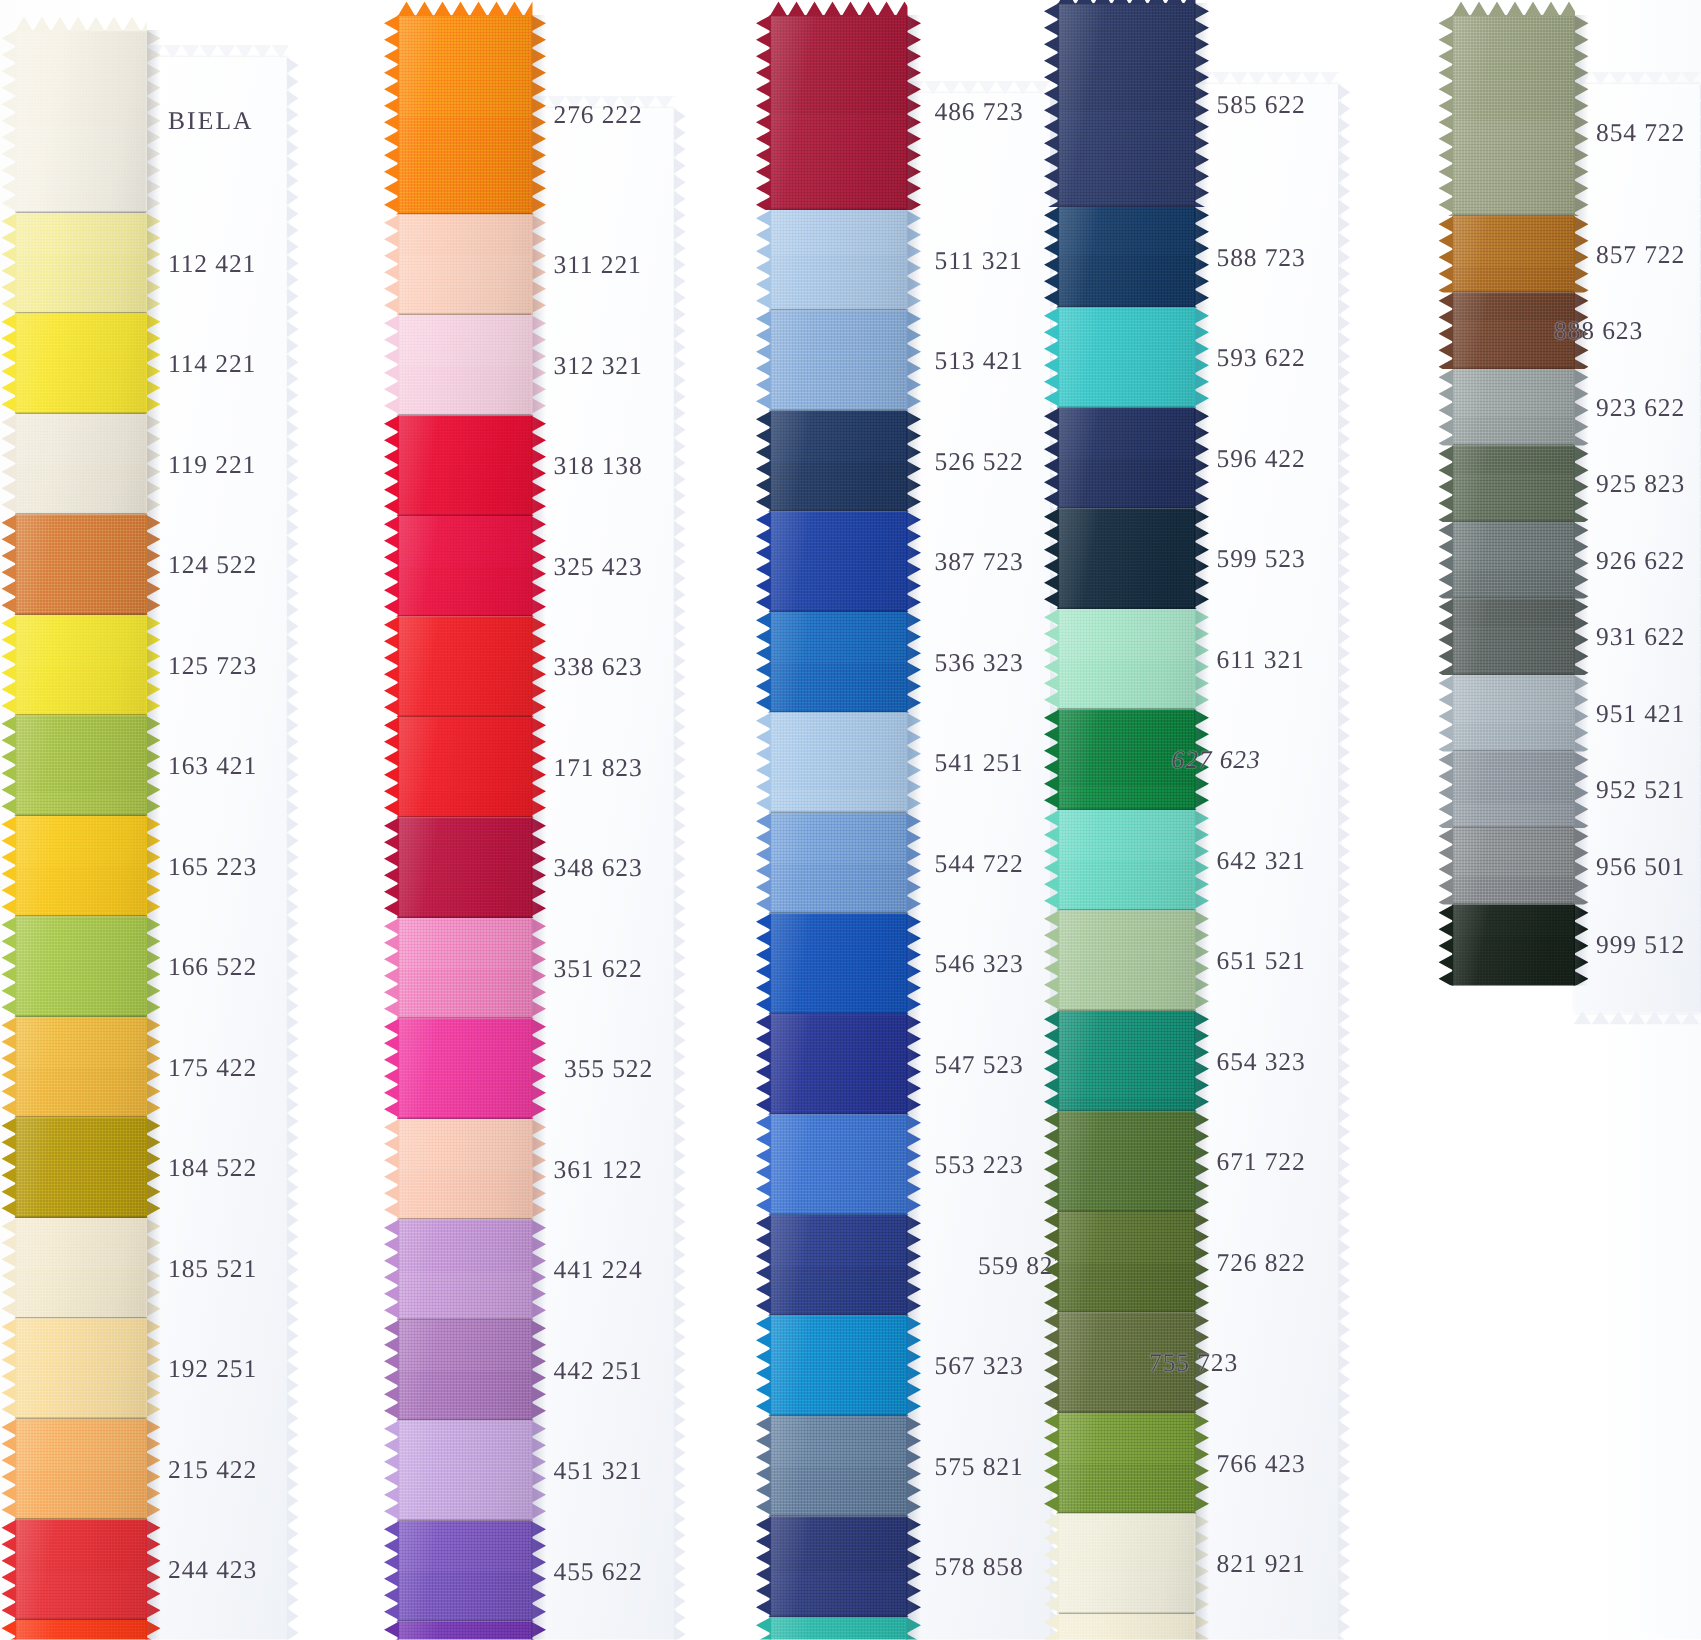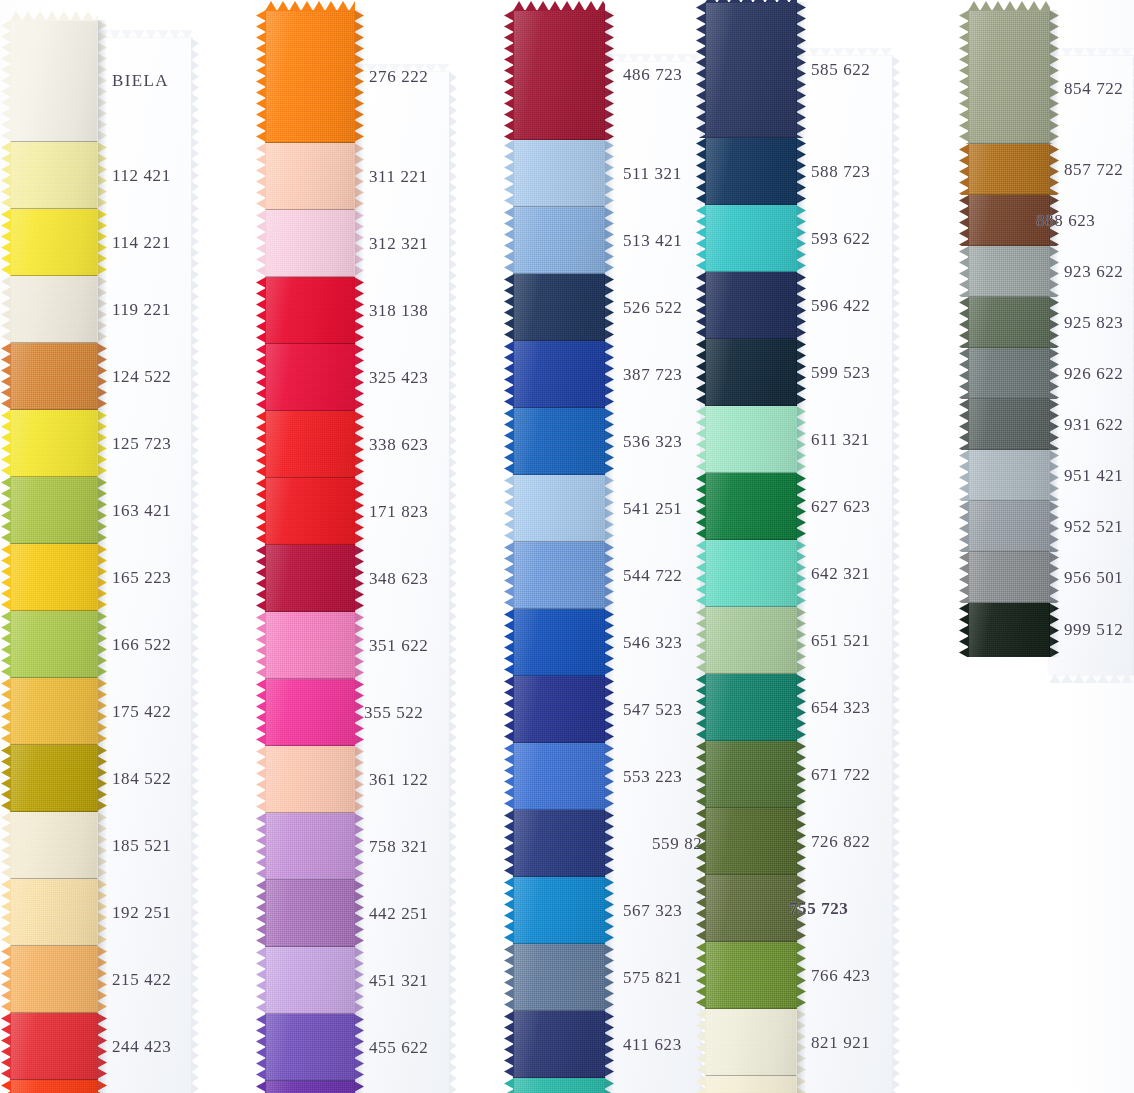--- a/index.html
+++ b/index.html
@@ -652,23 +652,23 @@
         <div class="labels">
           <div class="code" style="left: 369px; top: 66.5px; color: rgb(74, 68, 86);">276 222</div>
           <div class="code" style="left: 369px; top: 166.5px; color: rgb(74, 68, 86);">311 221</div>
           <div class="code" style="left: 369px; top: 233.5px; color: rgb(74, 68, 86);">312 321</div>
           <div class="code" style="left: 369px; top: 300.5px; color: rgb(74, 68, 86);">318 138</div>
           <div class="code" style="left: 369px; top: 367.5px; color: rgb(74, 68, 86);">325 423</div>
           <div class="code" style="left: 369px; top: 434.5px; color: rgb(74, 68, 86);">338 623</div>
           <div class="code" style="left: 369px; top: 501.5px; color: rgb(74, 68, 86);">171 823</div>
           <div class="code" style="left: 369px; top: 568.5px; color: rgb(74, 68, 86);">348 623</div>
           <div class="code" style="left: 369px; top: 635.5px; color: rgb(74, 68, 86);">351 622</div>
-          <div class="code" style="left: 364px; top: 702.5px; color: rgb(74, 68, 86);">355 522</div>
+          <div class="code" style="left: 376px; top: 702.5px; color: rgb(74, 68, 86);">355 522</div>
           <div class="code" style="left: 369px; top: 769.5px; color: rgb(74, 68, 86);">361 122</div>
-          <div class="code" style="left: 369px; top: 836.5px; color: rgb(74, 68, 86);">758 321</div>
+          <div class="code" style="left: 369px; top: 836.5px; color: rgb(74, 68, 86);">441 224</div>
           <div class="code" style="left: 369px; top: 903.5px; color: rgb(74, 68, 86);">442 251</div>
           <div class="code" style="left: 369px; top: 970.5px; color: rgb(74, 68, 86);">451 321</div>
           <div class="code" style="left: 369px; top: 1037.5px; color: rgb(74, 68, 86);">455 622</div>
         </div>
       </div>
       <div class="column">
         <div class="label-card" style="left: 604px; width: 97px; top: 62px; height: 1106px;">
           <div class="pink-top">
             <svg width="97" height="9" viewBox="0 0 97 9" preserveAspectRatio="none" style="display:block">
     <path d="M0,0 L6,9 L12,0 L18,9 L24,0 L30,9 L36,0 L42,9 L48,0 L54,9 L60,0 L66,9 L72,0 L78,9 L84,0 L90,9 L96,0 L102,9 L108,0 L114,9 L120,0 L109,0 Z" fill="#f4f6fa"></path>
@@ -935,21 +935,21 @@
           <div class="code" style="left: 623px; top: 364.5px; color: rgb(74, 68, 86);">387 723</div>
           <div class="code" style="left: 623px; top: 431.5px; color: rgb(74, 68, 86);">536 323</div>
           <div class="code" style="left: 623px; top: 498.5px; color: rgb(74, 68, 86);">541 251</div>
           <div class="code" style="left: 623px; top: 565.5px; color: rgb(74, 68, 86);">544 722</div>
           <div class="code" style="left: 623px; top: 632.5px; color: rgb(74, 68, 86);">546 323</div>
           <div class="code" style="left: 623px; top: 699.5px; color: rgb(74, 68, 86);">547 523</div>
           <div class="code" style="left: 623px; top: 766.5px; color: rgb(74, 68, 86);">553 223</div>
           <div class="code" style="left: 652px; top: 833.5px; color: rgb(74, 68, 86);">559 823</div>
           <div class="code" style="left: 623px; top: 900.5px; color: rgb(74, 68, 86);">567 323</div>
           <div class="code" style="left: 623px; top: 967.5px; color: rgb(74, 68, 86);">575 821</div>
-          <div class="code" style="left: 623px; top: 1034.5px; color: rgb(74, 68, 86);">411 623</div>
+          <div class="code" style="left: 623px; top: 1034.5px; color: rgb(74, 68, 86);">578 858</div>
         </div>
       </div>
       <div class="column">
         <div class="label-card" style="left: 796px; width: 97px; top: 56px; height: 1110px;">
           <div class="pink-top">
             <svg width="97" height="9" viewBox="0 0 97 9" preserveAspectRatio="none" style="display:block">
     <path d="M0,0 L6,9 L12,0 L18,9 L24,0 L30,9 L36,0 L42,9 L48,0 L54,9 L60,0 L66,9 L72,0 L78,9 L84,0 L90,9 L96,0 L102,9 L108,0 L114,9 L120,0 L109,0 Z" fill="#f4f6fa"></path>
             </svg>
           </div>
           <div class="pink-right">
@@ -1205,27 +1205,27 @@
           </div>
         </div>
         <div class="shadow-strip" style="left: 797px; top: 2px; height: 1146px;"></div>
         <div class="labels">
           <div class="code" style="left: 811px; top: 60px; color: rgb(74, 68, 86);">585 622</div>
           <div class="code" style="left: 811px; top: 161.5px; color: rgb(74, 68, 86);">588 723</div>
           <div class="code" style="left: 811px; top: 228.5px; color: rgb(74, 68, 86);">593 622</div>
           <div class="code" style="left: 811px; top: 295.5px; color: rgb(74, 68, 86);">596 422</div>
           <div class="code" style="left: 811px; top: 362.5px; color: rgb(74, 68, 86);">599 523</div>
           <div class="code" style="left: 811px; top: 429.5px; color: rgb(74, 68, 86);">611 321</div>
-          <div class="code" style="left: 811px; top: 496.5px; color: rgb(74, 68, 86);">627 623</div>
+          <div class="code" style="left: 781px; top: 496.5px; color: rgb(74, 68, 86); font-style: italic;">627 623</div>
           <div class="code" style="left: 811px; top: 563.5px; color: rgb(74, 68, 86);">642 321</div>
           <div class="code" style="left: 811px; top: 630.5px; color: rgb(74, 68, 86);">651 521</div>
           <div class="code" style="left: 811px; top: 697.5px; color: rgb(74, 68, 86);">654 323</div>
           <div class="code" style="left: 811px; top: 764.5px; color: rgb(74, 68, 86); text-align: center;">671 722</div>
           <div class="code" style="left: 811px; top: 831.5px; color: rgb(74, 68, 86);">726 822</div>
-          <div class="code" style="left: 789px; top: 898.5px; color: rgb(74, 68, 86); font-weight: bold;">755 723</div>
+          <div class="code" style="left: 766px; top: 898.5px; color: rgb(74, 68, 86);">755 723</div>
           <div class="code" style="left: 811px; top: 965.5px; color: rgb(74, 68, 86);">766 423</div>
           <div class="code" style="left: 811px; top: 1032.5px; color: rgb(74, 68, 86);">821 921</div>
         </div>
       </div>
       <div class="column">
         <div class="label-card" style="left: 1049px; width: 85px; top: 56px; height: 619px;">
           <div class="pink-top">
             <svg width="85" height="9" viewBox="0 0 85 9" preserveAspectRatio="none" style="display:block">
     <path d="M0,0 L6,9 L12,0 L18,9 L24,0 L30,9 L36,0 L42,9 L48,0 L54,9 L60,0 L66,9 L72,0 L78,9 L84,0 L90,9 L96,0 L102,9 L108,0 L97,0 Z" fill="#f4f6fa"></path>
             </svg>

